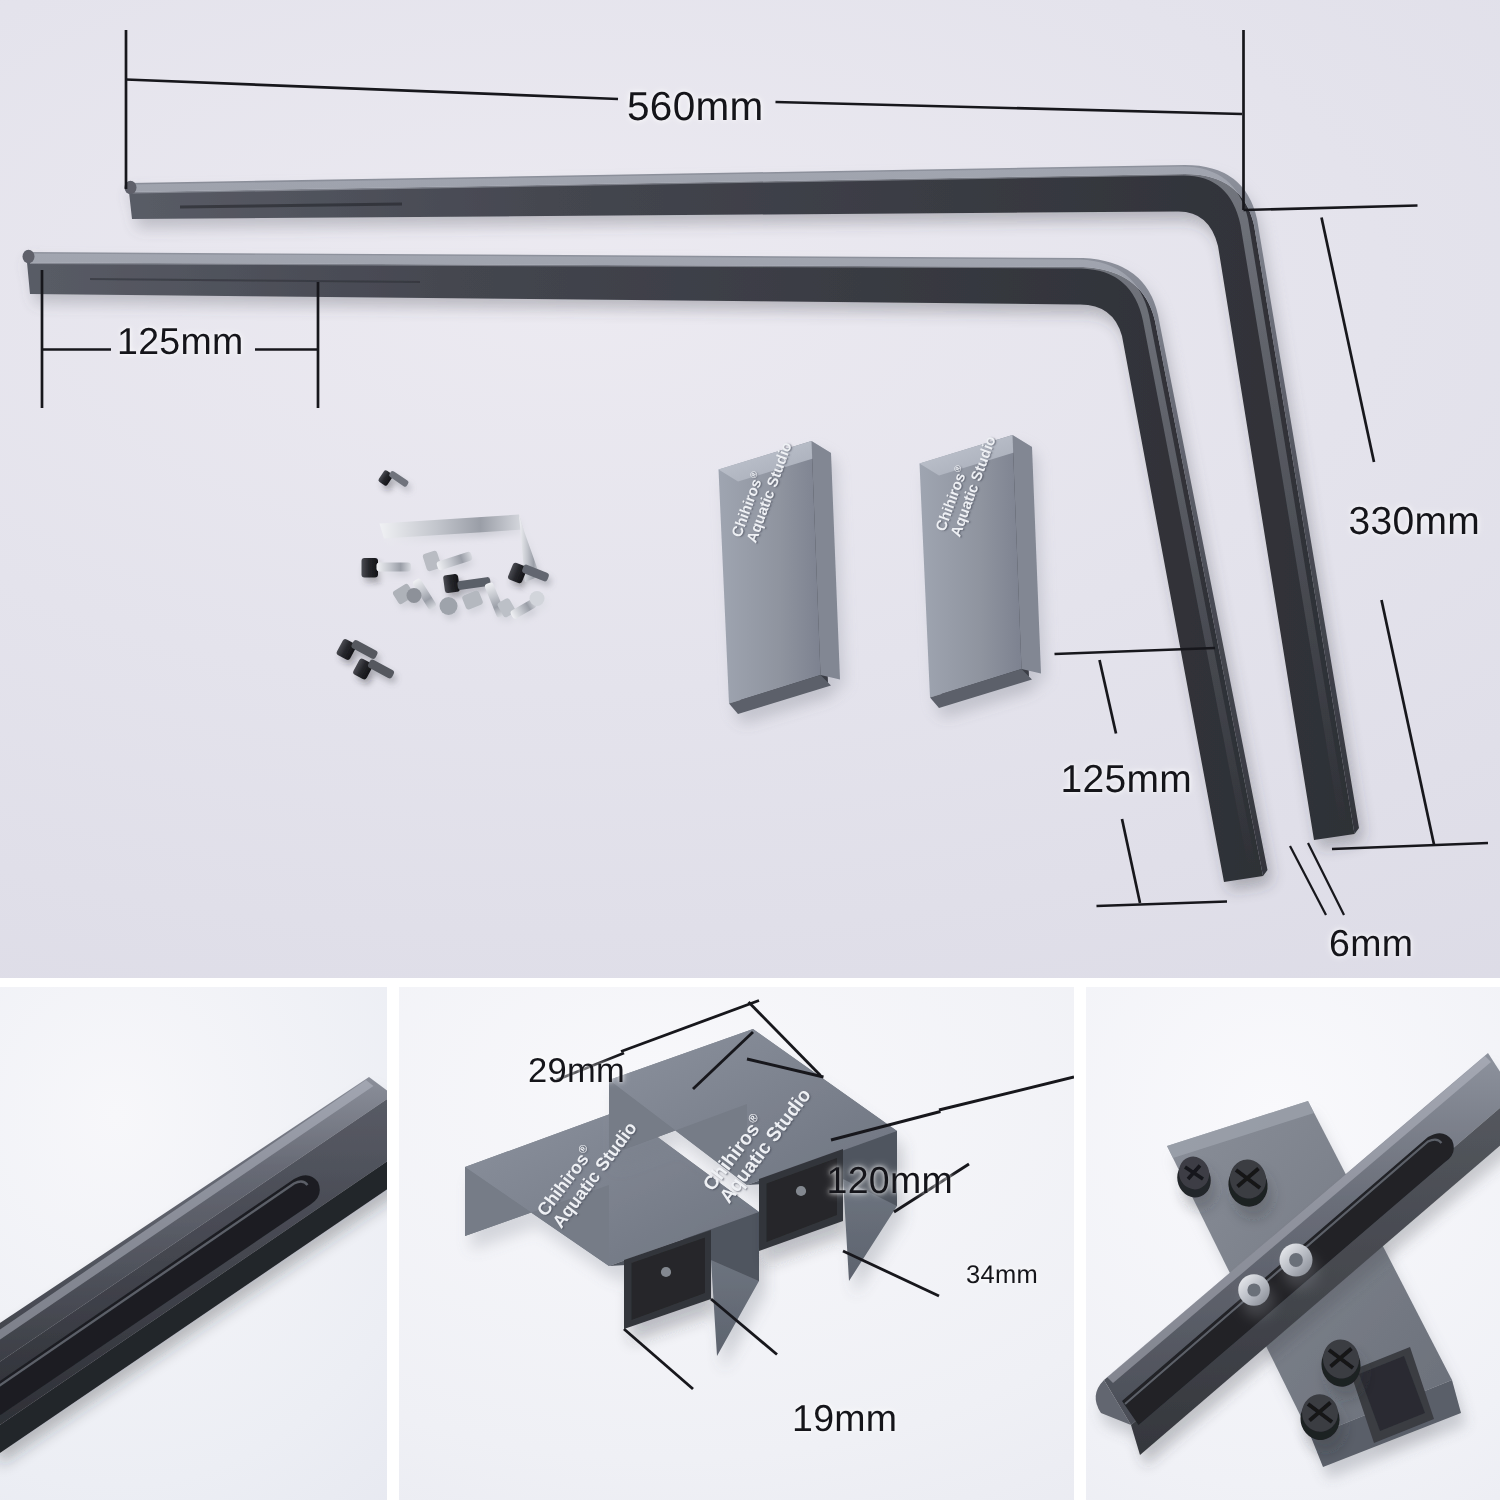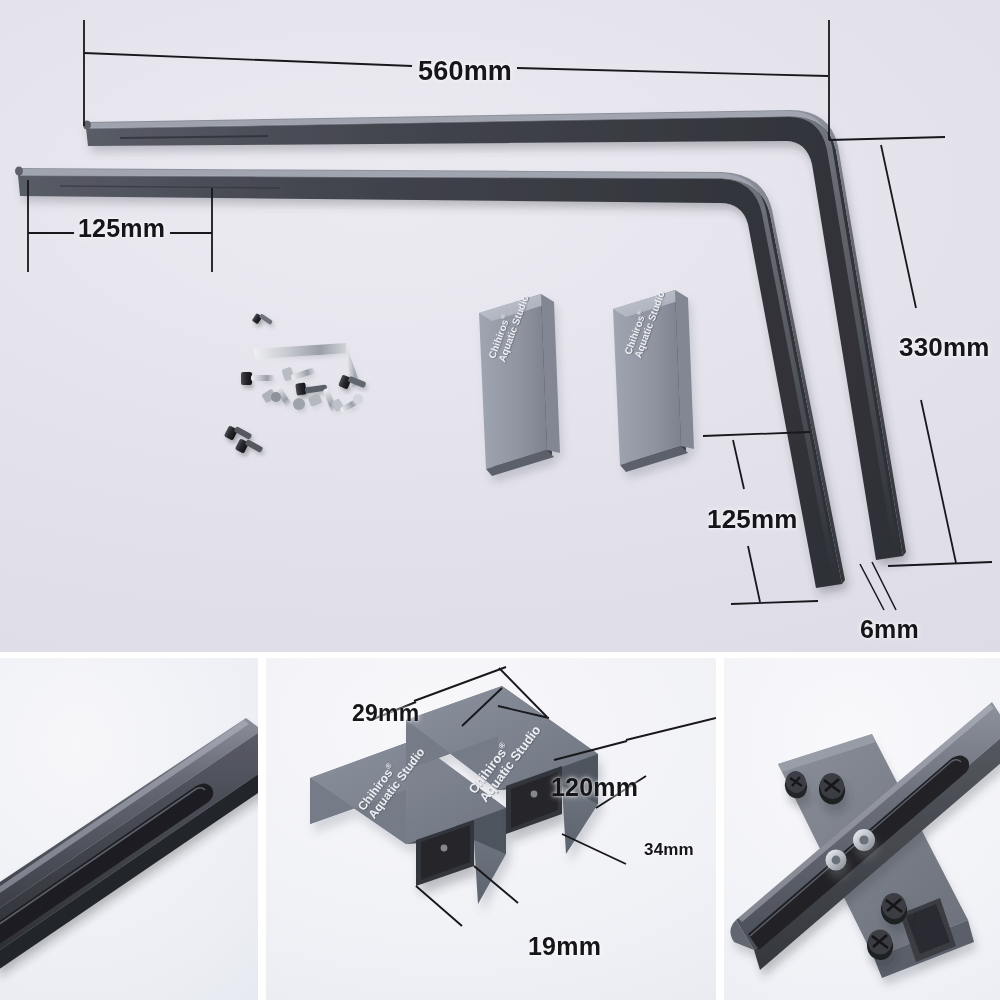--- a/index.html
+++ b/index.html
@@ -33,31 +33,31 @@
     background:radial-gradient(ellipse 140% 120% at 45% 25%, #f9f9fc 0%, #f0f1f6 60%, #e7e8f0 100%);
   }
 
   
   .fullsvg{position:absolute;left:0;top:0;width:100%;height:100%;display:block;}
 
   
   .dim{
     position:absolute;
     color:#15151a;
-    font-weight:700;
+    font-weight:400;
     letter-spacing:.2px;
     white-space:nowrap;
     text-shadow:0 0 3px rgba(255,255,255,.85),0 0 6px rgba(255,255,255,.7);
     user-select:none;
   }
   .d560{left:418px;top:56px;font-size:27px;}
   .d125a{left:78px;top:214px;font-size:25px;}
   .d330{left:899px;top:332px;font-size:26px;text-align:center;}
   .d125b{left:707px;top:504px;font-size:26px;}
-  .d6{left:860px;top:615px;font-size:25px;}
+  .d6{left:886px;top:615px;font-size:25px;}
 
   .d29{left:352px;top:700px;font-size:23px;text-align:right;}
   .d120{left:551px;top:726px;font-size:25px;margin-top:47px;}
   .d34{left:644px;top:840px;font-size:17px;}
   .d19{left:528px;top:932px;font-size:25px;}
 
   
   .brand{
     position:absolute;
     color:#eef0f4;

